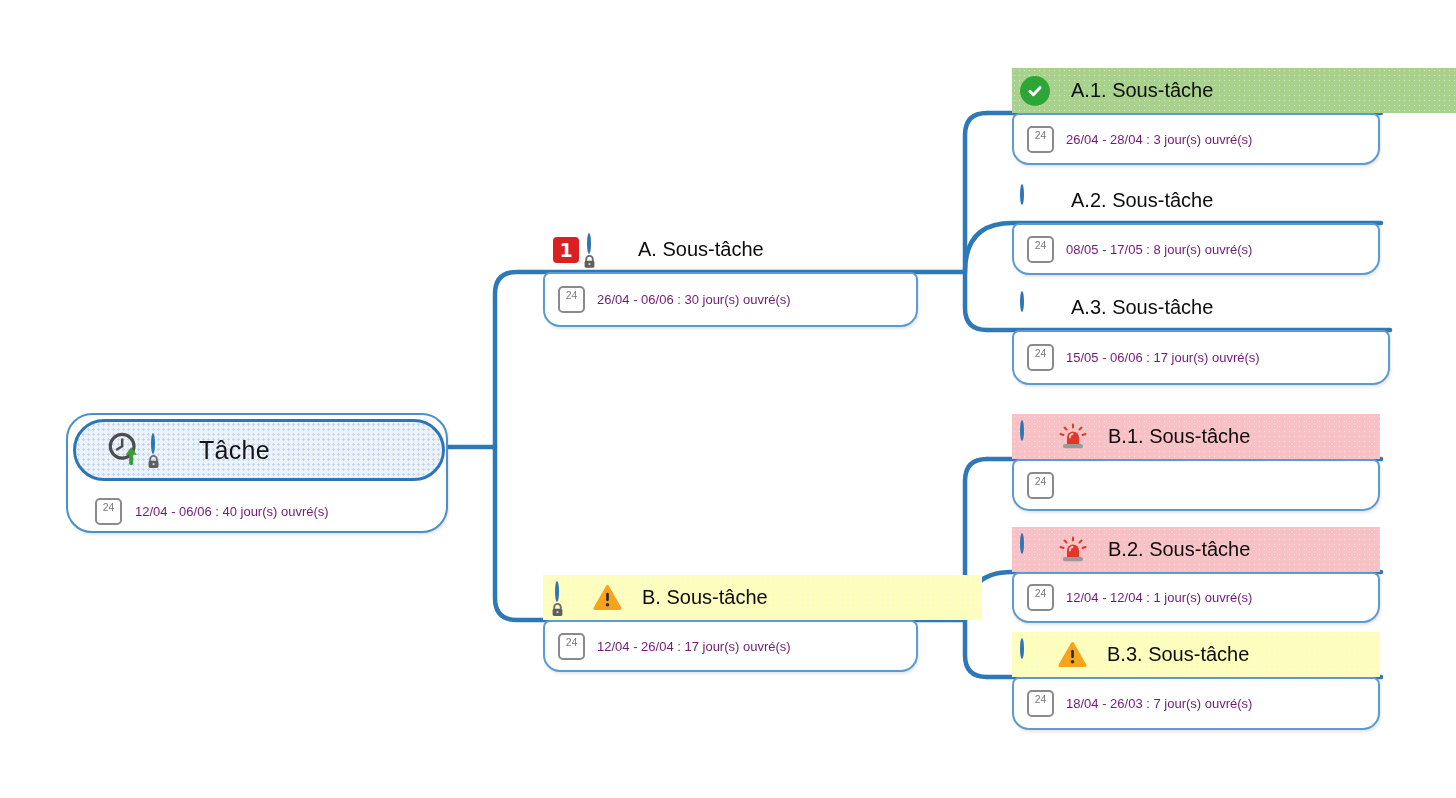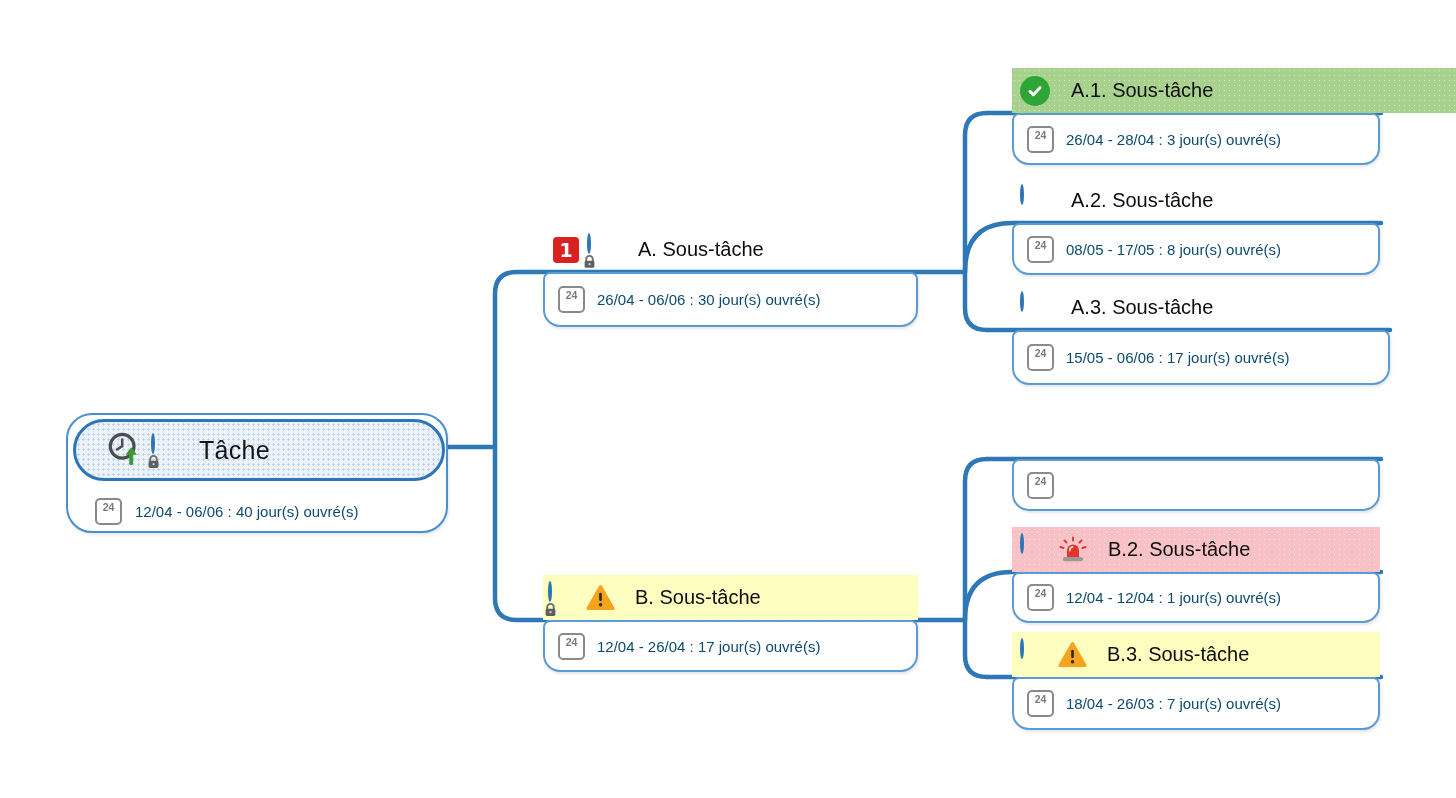--- a/index.html
+++ b/index.html
@@ -21,24 +21,24 @@
     border:3.5px solid #2e75b6;border-radius:32px;box-sizing:border-box;
     background-color:#ecf2fa;
     background-image:radial-gradient(#c4d6ec 1px,transparent 1.1px);
     background-size:5px 5px;
     display:flex;align-items:center;padding-left:30px;
   }
   .root-title{font-size:25px;color:#141414;margin-left:18px;letter-spacing:.3px;}
   .root-date{position:absolute;left:27px;top:77px;height:38px;display:flex;align-items:center;gap:13px;}
 
   
-  .datetext{font-size:15px;color:#0c4a6e;white-space:nowrap;}
+  .datetext{font-size:13px;color:#701a75;white-space:nowrap;}
   .cal{width:27px;height:27px;border:2px solid #8a8a8a;border-radius:5px;background:#fff;box-sizing:border-box;flex:0 0 auto;}
   .cal-top{height:8px;background:#f2a240;border-radius:2.5px 2.5px 0 0;border-bottom:1px solid #d98a2b;}
-  .cal-num{font-size:10.5px;font-weight:bold;color:#7a7a7a;text-align:center;line-height:14px;}
+  .cal-num{font-size:10.5px;font-weight:normal;color:#7a7a7a;text-align:center;line-height:14px;}
 
   .dbox{
     position:absolute;background:#ffffff;border:2px solid #5b9bd5;
     border-radius:7px 7px 17px 17px;box-sizing:border-box;
     display:flex;align-items:center;padding-left:13px;gap:12px;
     box-shadow:1px 2px 3px rgba(0,0,0,.10);
   }
   .trow{position:absolute;height:45px;display:flex;align-items:center;padding-left:8px;gap:8px;box-sizing:border-box;}
   .tlabel{font-size:20px;color:#0d0d0d;margin-left:13px;white-space:nowrap;}
   .hl{background-image:radial-gradient(rgba(255,255,255,.5) .8px,transparent 1px);background-size:5px 5px;}
@@ -111,21 +111,21 @@
         <circle cx="8" cy="10.8" r="1.2" fill="#cfcfcf"></circle>
       </svg>
     </span>
     <span class="tlabel">A. Sous-tâche</span>
   </div>
   <div class="dbox" style="left:543px;top:272px;width:375px;height:55px">
     <span class="cal"><span class="cal-top"></span><span class="cal-num" style="display:block">24</span></span>
     <span class="datetext">26/04 - 06/06 : 30 jour(s) ouvré(s)</span>
   </div>
 
-  <div class="trow hl hl-yellow" style="left:543px;top:575px;width:375px;padding-left:5px">
+  <div class="trow hl hl-yellow" style="left:543px;top:575px;width:439px;padding-left:12px">
     <span class="piewrap">
       <span class="pie" style="background: conic-gradient(rgb(74, 144, 217) 0deg, rgb(74, 144, 217) 12%, rgb(255, 255, 255) 12%, rgb(255, 255, 255) 100%);"></span>
       <svg class="lock" width="15" height="15" viewBox="0 0 16 16">
         <path d="M4.5 7.5 V5.5 a3.5 3.5 0 0 1 7 0 V7.5" stroke="#6b6b6b" stroke-width="2" fill="none"></path>
         <rect x="2.8" y="7.2" width="10.4" height="7.6" rx="1.5" fill="#5f5f5f"></rect>
         <circle cx="8" cy="10.8" r="1.2" fill="#cfcfcf"></circle>
       </svg>
     </span>
     <svg class="icon28" width="29" height="27" viewBox="0 0 28 26">
       <path d="M14 2.5 L26 23.5 H2 Z" fill="#f6a31d" stroke="#f6a31d" stroke-width="3" stroke-linejoin="round"></path>
@@ -163,20 +163,36 @@
 
   <div class="trow" style="left:1012px;top:285px;width:368px">
     <span class="piewrap"><span class="pie" style="background: conic-gradient(rgb(74, 144, 217) 0deg, rgb(74, 144, 217) 0%, rgb(255, 255, 255) 0%, rgb(255, 255, 255) 100%);"></span></span>
     <span class="tlabel">A.3. Sous-tâche</span>
   </div>
   <div class="dbox" style="left:1012px;top:330px;width:378px;height:55px">
     <span class="cal"><span class="cal-top"></span><span class="cal-num" style="display:block">24</span></span>
     <span class="datetext">15/05 - 06/06 : 17 jour(s) ouvré(s)</span>
   </div>
 
+  <div class="trow hl hl-pink" style="left:1012px;top:414px;width:368px">
+    <span class="piewrap"><span class="pie" style="background: conic-gradient(rgb(74, 144, 217) 0deg, rgb(74, 144, 217) 35%, rgb(255, 255, 255) 35%, rgb(255, 255, 255) 100%);"></span></span>
+    <svg class="icon28" width="30" height="30" viewBox="0 0 30 30">
+      <g stroke="#e2362b" stroke-width="2" stroke-linecap="round">
+        <path d="M15 5.5 V2.5"></path>
+          <path d="M8.5 7.5 L6.5 5.5"></path>
+          <path d="M21.5 7.5 L23.5 5.5"></path>
+        <path d="M5.5 13 L2.5 12"></path>
+          <path d="M24.5 13 L27.5 12"></path>
+      </g>
+      <path d="M9 22 v-6.5 a6 6 0 0 1 12 0 V22 Z" fill="#e2362b"></path>
+      <path d="M11.8 15.5 a3.6 3.6 0 0 1 2.8 -3.6" stroke="#ffc9c5" stroke-width="1.8" fill="none" stroke-linecap="round"></path>
+      <rect x="5" y="22" width="20" height="4.2" rx="2" fill="#9a9a9a"></rect>
+    </svg>
+    <span class="tlabel" style="margin-left:12px">B.1. Sous-tâche</span>
+  </div>
   <div class="dbox" style="left:1012px;top:459px;width:368px;height:52px">
     <span class="cal"><span class="cal-top"></span><span class="cal-num" style="display:block">24</span></span>
   </div>
 
   <div class="trow hl hl-pink" style="left:1012px;top:527px;width:368px">
     <span class="piewrap"><span class="pie" style="background: conic-gradient(rgb(74, 144, 217) 0deg, rgb(74, 144, 217) 0%, rgb(255, 255, 255) 0%, rgb(255, 255, 255) 100%);"></span></span>
     <svg class="icon28" width="30" height="30" viewBox="0 0 30 30">
       <g stroke="#e2362b" stroke-width="2" stroke-linecap="round">
         <path d="M15 5.5 V2.5"></path>
           <path d="M8.5 7.5 L6.5 5.5"></path>

